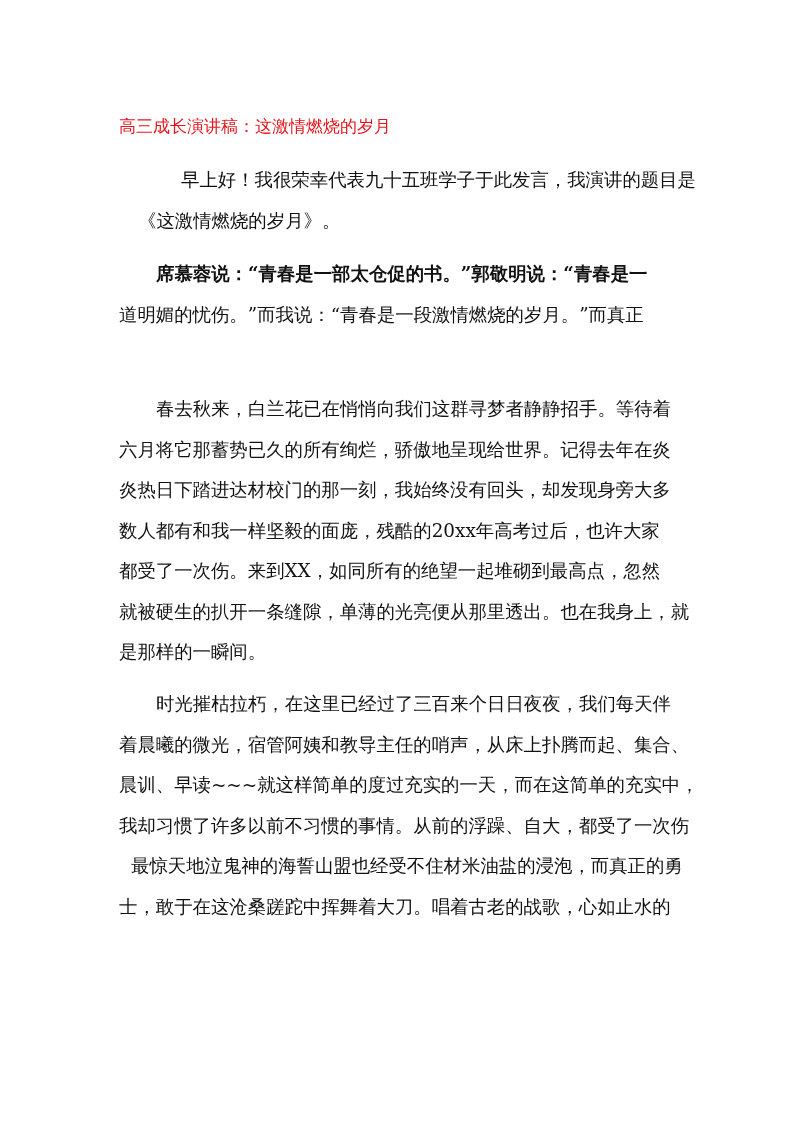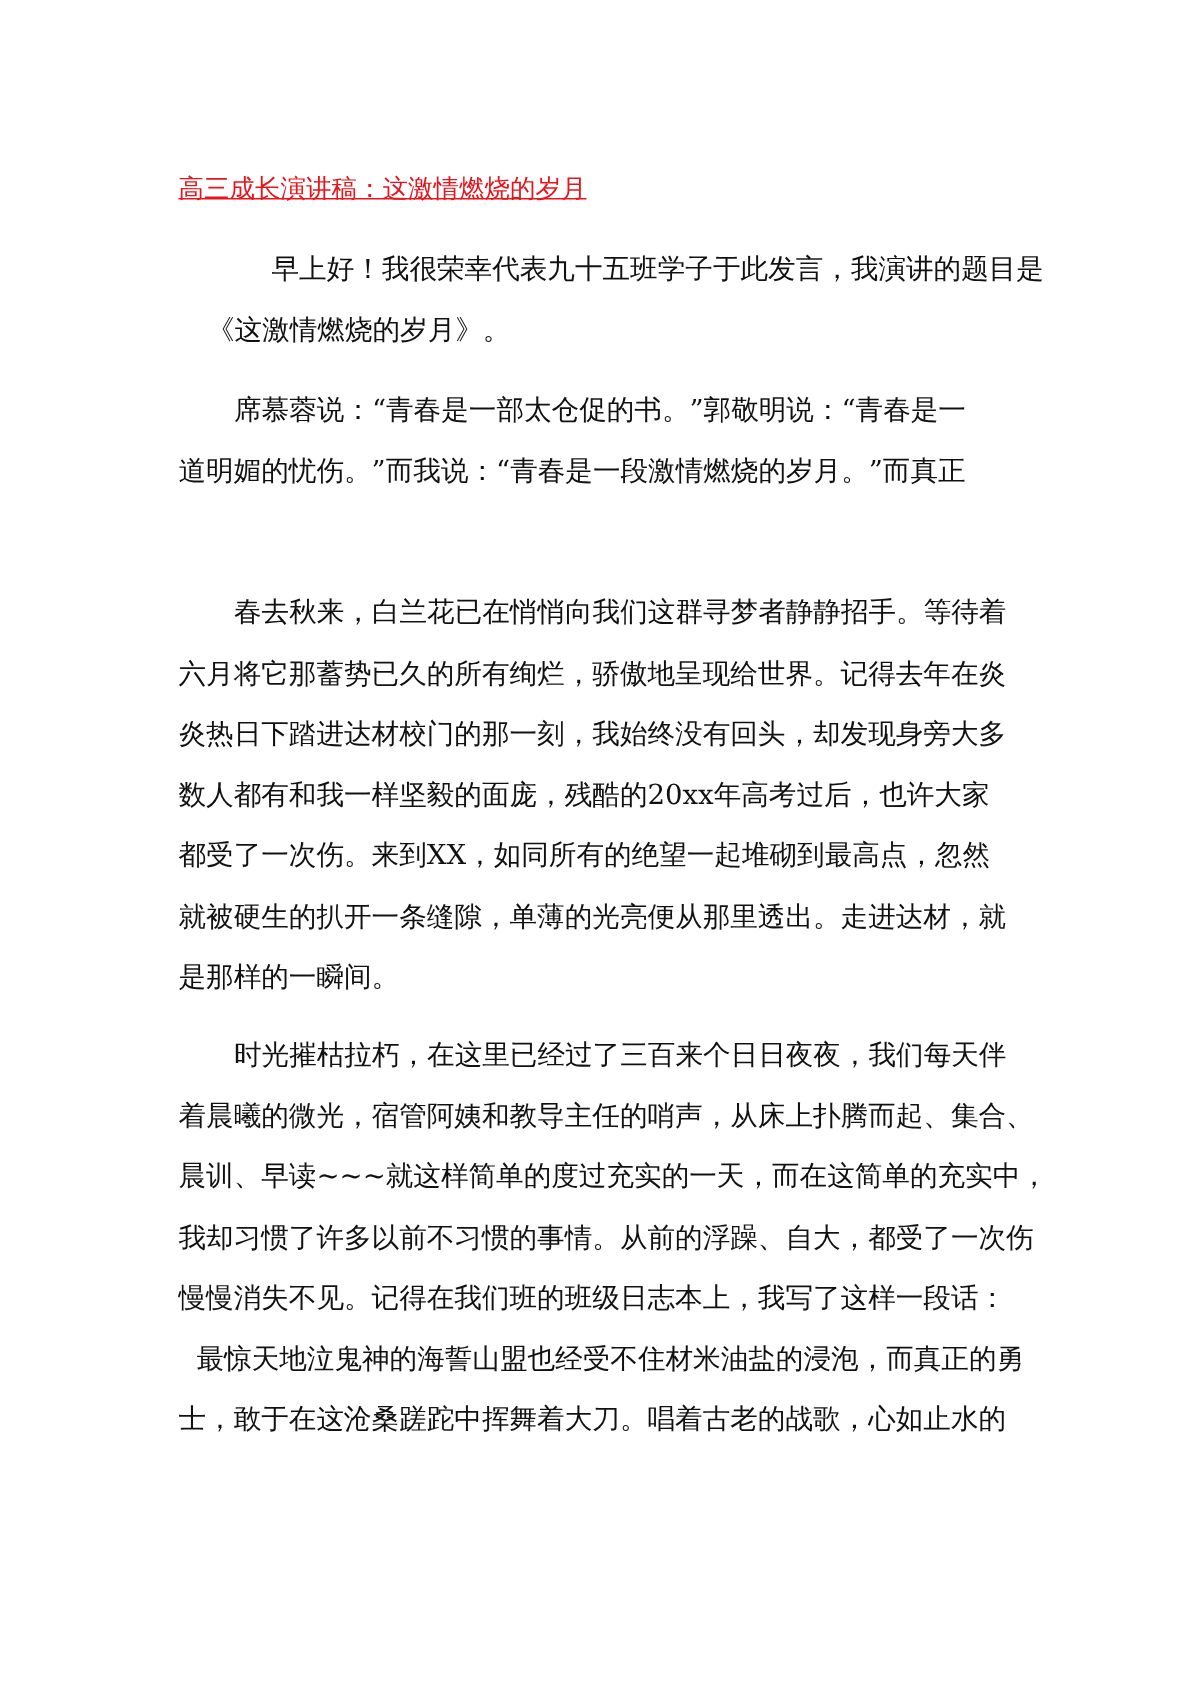--- a/index.html
+++ b/index.html
@@ -23,21 +23,20 @@
   }
   .title {
     position: absolute;
     top: 114px;
     left: 0;
     font-size: 17px;
     line-height: 24px;
     color: #e8141c;
     white-space: nowrap;
     letter-spacing: 0px;
-    text-decoration: underline;
   }
   .para {
     position: absolute;
     left: 0;
     width: 556px;
     font-size: 18.4px;
     line-height: 40.5px;
     text-align: justify;
     text-indent: 37px;
     margin: 0;
@@ -52,36 +51,35 @@
 
 <div class="page">
   <div class="title">高三成长演讲稿：这激情燃烧的岁月</div>
 
   <p class="para" style="top:160px;margin-left:25px;">
     <span class="line" style="text-indent:37px;">早上好！我很荣幸代表九十五班学子于此发言，我演讲的题目是</span>
     <span class="line" style="text-indent:0;margin-left:-6px;">《这激情燃烧的岁月》。</span>
   </p>
 
   <p class="para" style="top:254px;">
-    <span class="line" style="text-indent:37px;">席慕蓉说：“青春是一部太仓促的书。”郭敬明说：“青春是一</span>
+    <span class="line" style="text-indent:37px;font-weight:bold;">席慕蓉说：“青春是一部太仓促的书。”郭敬明说：“青春是一</span>
     <span class="line" style="text-indent:0;">道明媚的忧伤。”而我说：“青春是一段激情燃烧的岁月。”而真正</span>
   </p>
 
   <p class="para" style="top:389px;">
     <span class="line" style="text-indent:37px;">春去秋来，白兰花已在悄悄向我们这群寻梦者静静招手。等待着</span>
     <span class="line" style="text-indent:0;">六月将它那蓄势已久的所有绚烂，骄傲地呈现给世界。记得去年在炎</span>
     <span class="line" style="text-indent:0;">炎热日下踏进达材校门的那一刻，我始终没有回头，却发现身旁大多</span>
     <span class="line" style="text-indent:0;">数人都有和我一样坚毅的面庞，残酷的20xx年高考过后，也许大家</span>
     <span class="line" style="text-indent:0;">都受了一次伤。来到XX，如同所有的绝望一起堆砌到最高点，忽然</span>
-    <span class="line" style="text-indent:0;">就被硬生的扒开一条缝隙，单薄的光亮便从那里透出。走进达材，就</span>
+    <span class="line" style="text-indent:0;">就被硬生的扒开一条缝隙，单薄的光亮便从那里透出。也在我身上，就</span>
     <span class="line" style="text-indent:0;">是那样的一瞬间。</span>
   </p>
 
   <p class="para" style="top:684px;">
     <span class="line" style="text-indent:37px;">时光摧枯拉朽，在这里已经过了三百来个日日夜夜，我们每天伴</span>
     <span class="line" style="text-indent:0;">着晨曦的微光，宿管阿姨和教导主任的哨声，从床上扑腾而起、集合、</span>
     <span class="line" style="text-indent:0;">晨训、早读~~~就这样简单的度过充实的一天，而在这简单的充实中，</span>
     <span class="line" style="text-indent:0;">我却习惯了许多以前不习惯的事情。从前的浮躁、自大，都受了一次伤</span>
-    <span class="line" style="text-indent:0;">慢慢消失不见。记得在我们班的班级日志本上，我写了这样一段话：</span>
     <span class="line" style="text-indent:0;margin-left:12px;">最惊天地泣鬼神的海誓山盟也经受不住材米油盐的浸泡，而真正的勇</span>
     <span class="line" style="text-indent:0;">士，敢于在这沧桑蹉跎中挥舞着大刀。唱着古老的战歌，心如止水的</span>
   </p>
 </div>
 
 </body></html>

